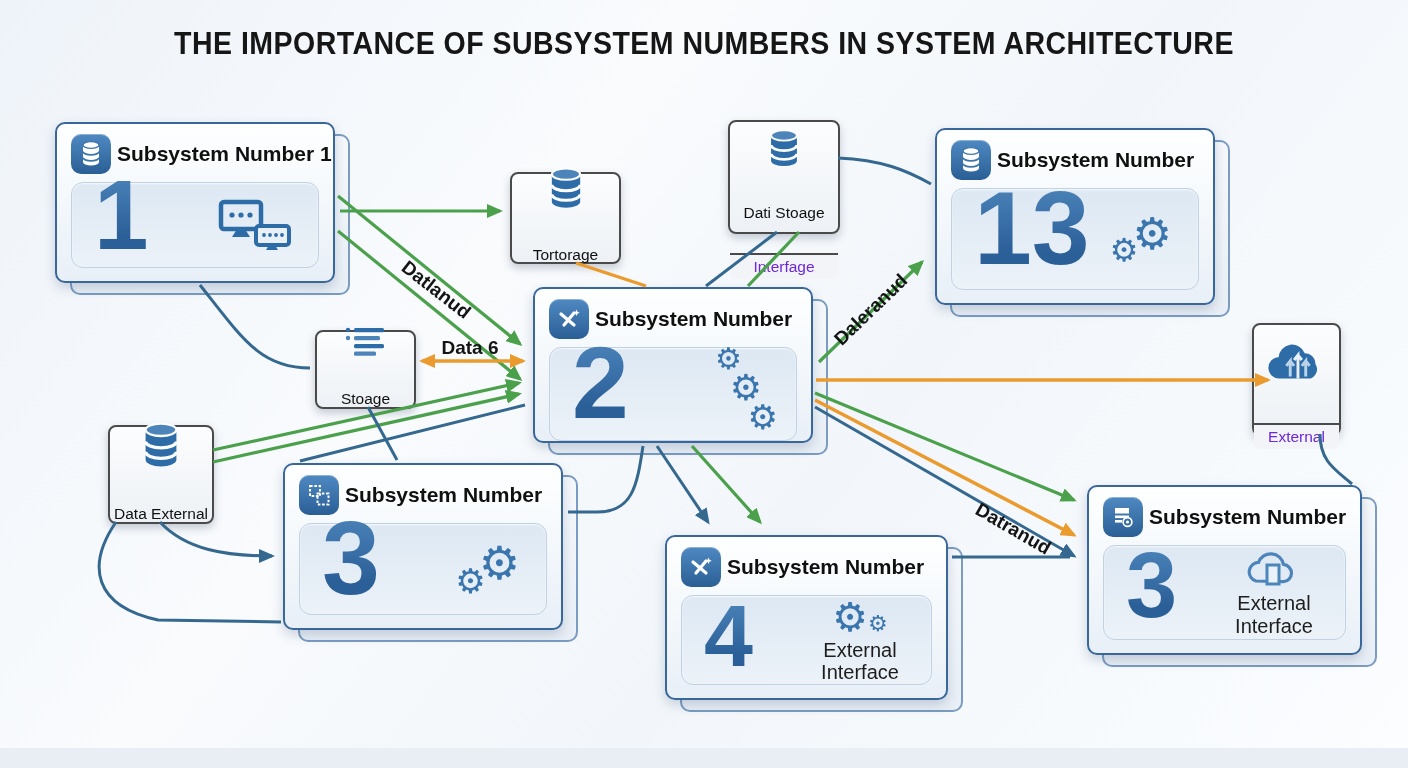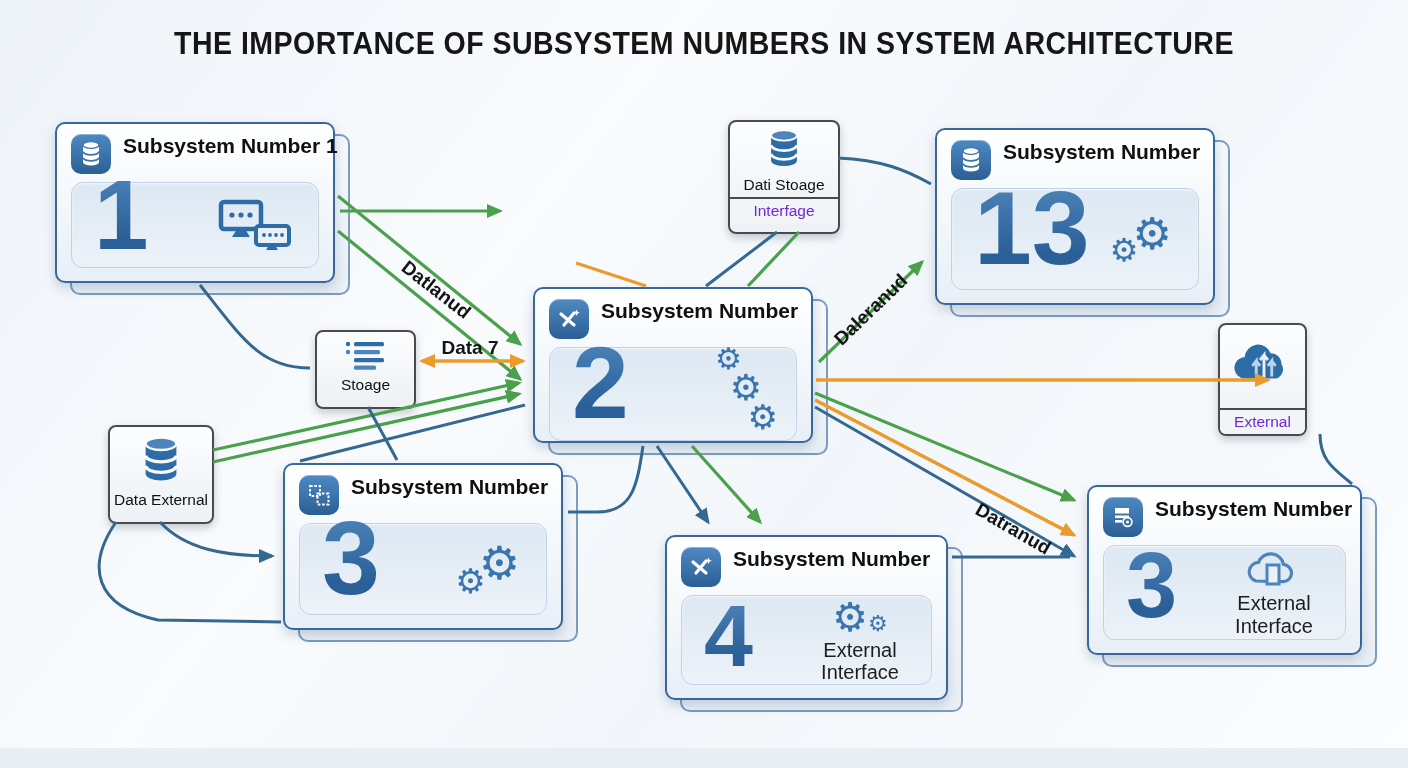--- a/index.html
+++ b/index.html
@@ -11,42 +11,42 @@
     transform:scaleX(.92);transform-origin:center;}
   
   .card{position:absolute;}
   .card-back{position:absolute;inset:0;transform:translate(15px,12px);
     background:linear-gradient(180deg,#f6f9fc,#e9eff6);
     border:2px solid #7b9cc0;border-radius:10px;}
   .card-front{position:absolute;inset:0;display:flex;flex-direction:column;
     background:linear-gradient(180deg,#feffff 0%,#f3f7fb 55%,#e8eff7 100%);
     border:2.5px solid #39679a;border-radius:10px;
     box-shadow:0 5px 12px rgba(45,75,110,.22);}
-  .card-header{display:flex;align-items:flex-start;gap:12px;padding:10px 14px 4px 14px;}
+  .card-header{display:flex;align-items:center;gap:6px;padding:10px 14px 4px 14px;}
   .badge{width:40px;height:40px;border-radius:10px;flex:0 0 auto;
     background:linear-gradient(180deg,#4f89c2,#2a5f95);
     display:flex;align-items:center;justify-content:center;
     box-shadow:inset 0 1px 0 rgba(255,255,255,.35);}
   .card-title{font-size:21px;font-weight:700;color:#101010;white-space:nowrap;}
   .card-panel{flex:1;margin:4px 14px 13px 14px;position:relative;
     background:linear-gradient(180deg,#dde8f3,#ecf2f8);
     border:1px solid #c0d2e4;border-radius:12px;
     display:flex;align-items:center;justify-content:space-between;
     padding:0 26px 0 22px;box-shadow:inset 0 1px 2px rgba(255,255,255,.8);}
   .big-num{font-weight:700;line-height:.88;margin-top:-20px;
     background:linear-gradient(180deg,#4c84ba 0%,#2a5f97 75%);
     -webkit-background-clip:text;background-clip:text;color:transparent;}
   .panel-right{display:flex;flex-direction:column;align-items:center;gap:2px;color:#3a76ad;}
   .gear{font-family:"DejaVu Sans",sans-serif;color:#3a76ad;line-height:1;}
   .note{font-size:20px;font-weight:500;color:#1d1d1d;text-align:center;line-height:1.12;width:90px;}
   
   .node{position:absolute;background:linear-gradient(180deg,#fcfdfe,#edf1f5);
     border:2px solid #4a4a4a;border-radius:8px;
     box-shadow:0 4px 9px rgba(40,60,90,.25);
-    display:flex;flex-direction:column;align-items:center;justify-content:center;}
+    display:flex;flex-direction:column;align-items:center;justify-content:center;gap:28px;}
   .node-label{font-size:15.5px;color:#101010;font-weight:500;padding:2px 4px 6px 4px;}
   .node-strip{width:100%;border-top:2px solid #4a4a4a;background:#f2f4f7;
     text-align:center;font-size:15.5px;color:#6d28d9;padding:3px 0;border-radius:0 0 6px 6px;}
   
   .elabel{position:absolute;font-size:19px;font-weight:600;color:#141414;white-space:nowrap;
     transform:translate(-50%,-50%);}
   svg.edges{position:absolute;inset:0;pointer-events:none;}
 </style>
 </head>
 <body>
@@ -202,20 +202,30 @@
           <svg width="64" height="42" viewBox="0 0 64 42" fill="none" stroke="#4d85bb" stroke-width="3.2">
             <path d="M14 33 a9.5 9.5 0 0 1 2.5 -18.6 a13 13 0 0 1 25 2 a9 9 0 0 1 8 9 a8.6 8.6 0 0 1 -8 8.2 z"></path>
             <rect x="25" y="17" width="12" height="19" fill="#eaf1f8" stroke="#4d85bb" stroke-width="3"></rect>
           </svg>
           <div class="note">External Interface</div>
         </div>
       </div>
     </div>
   </div>
 
+  <div class="node" style="left:510px;top:172px;width:107px;height:88px">
+    <div>
+      <svg width="48" height="46" viewBox="0 0 24 26">
+          <path d="M4 4.6 v15.6 a8 3.4 0 0 0 16 0 V4.6" fill="#2e6ca8"></path>
+          <path d="M4 10.6 a8 3.4 0 0 0 16 0 M4 16 a8 3.4 0 0 0 16 0" fill="none" stroke="#fafcfe" stroke-width="1.7"></path>
+          <ellipse cx="12" cy="4.6" rx="8" ry="3.2" fill="#4d85bb" stroke="#fafcfe" stroke-width="1.2"></ellipse>
+        </svg>
+    </div>
+    <div class="node-label">Tortorage</div>
+  </div>
 
   <div class="node" style="left:728px;top:120px;width:108px;height:110px;justify-content:flex-start;">
     <div style="padding-top:6px">
       <svg width="44" height="42" viewBox="0 0 24 26">
           <path d="M4 4.6 v15.6 a8 3.4 0 0 0 16 0 V4.6" fill="#2e6ca8"></path>
           <path d="M4 10.6 a8 3.4 0 0 0 16 0 M4 16 a8 3.4 0 0 0 16 0" fill="none" stroke="#fafcfe" stroke-width="1.7"></path>
           <ellipse cx="12" cy="4.6" rx="8" ry="3.2" fill="#4d85bb" stroke="#fafcfe" stroke-width="1.2"></ellipse>
         </svg>
     </div>
     <div class="node-label" style="padding-bottom:3px">Dati Stoage</div>
@@ -240,21 +250,21 @@
     <div>
       <svg width="52" height="50" viewBox="0 0 24 26">
           <path d="M4 4.6 v15.6 a8 3.4 0 0 0 16 0 V4.6" fill="#2e6ca8"></path>
           <path d="M4 10.6 a8 3.4 0 0 0 16 0 M4 16 a8 3.4 0 0 0 16 0" fill="none" stroke="#fafcfe" stroke-width="1.7"></path>
           <ellipse cx="12" cy="4.6" rx="8" ry="3.2" fill="#4d85bb" stroke="#fafcfe" stroke-width="1.2"></ellipse>
         </svg>
     </div>
     <div class="node-label">Data External</div>
   </div>
 
-  <div class="node" style="left:1218px;top:323px;width:85px;height:109px;justify-content:flex-start;">
+  <div class="node" style="left:1252px;top:323px;width:85px;height:109px;justify-content:flex-start;">
     <div style="padding:14px 0 8px 0">
       <svg width="62" height="44" viewBox="0 0 64 44">
         <path fill="#2e6ca8" d="M14 40 a11 11 0 0 1 -1 -22 a14 14 0 0 1 27 -4 a11 11 0 0 1 11 11 a10 10 0 0 1 -5 15 z"></path>
         <g stroke="#bcd4ea" stroke-width="3" fill="#bcd4ea">
           <path d="M25 38 V22 l-4 5 M25 22 l4 5" fill="none"></path>
           <path d="M33 40 V16 l-4 5 M33 16 l4 5" fill="none" stroke="#e8f1f9"></path>
           <path d="M41 38 V22 l-4 5 M41 22 l4 5" fill="none"></path>
         </g>
       </svg>
     </div>
@@ -299,17 +309,17 @@
       <path d="M815 407 L1074 556" stroke="#35688f" stroke-width="3" marker-end="url(#ab)"></path>
       <path d="M952 557 H 1070" stroke="#35688f" stroke-width="3"></path>
       <path d="M657 446 L708 522" stroke="#35688f" stroke-width="3" marker-end="url(#ab)"></path>
       <path d="M692 446 L760 522" stroke="#4ba04b" stroke-width="3.2" marker-end="url(#ag)"></path>
       <path d="M643 446 C 637 487, 632 512, 597 512 L 568 512" stroke="#35688f" stroke-width="3"></path>
       <path d="M1320 434 C 1320 462, 1336 470, 1352 484" stroke="#35688f" stroke-width="3"></path>
     </g>
   </svg>
 
   <div class="elabel" style="left:436px;top:290px;transform:translate(-50%,-50%) rotate(38deg);">Datlanud</div>
-  <div class="elabel" style="left:470px;top:348px;">Data 7</div>
+  <div class="elabel" style="left:470px;top:348px;">Data 6</div>
   <div class="elabel" style="left:871px;top:310px;transform:translate(-50%,-50%) rotate(-44deg);">Daleranud</div>
   <div class="elabel" style="left:1013px;top:529px;transform:translate(-50%,-50%) rotate(30deg);">Datranud</div>
 
 </div>
 
 </body></html>

